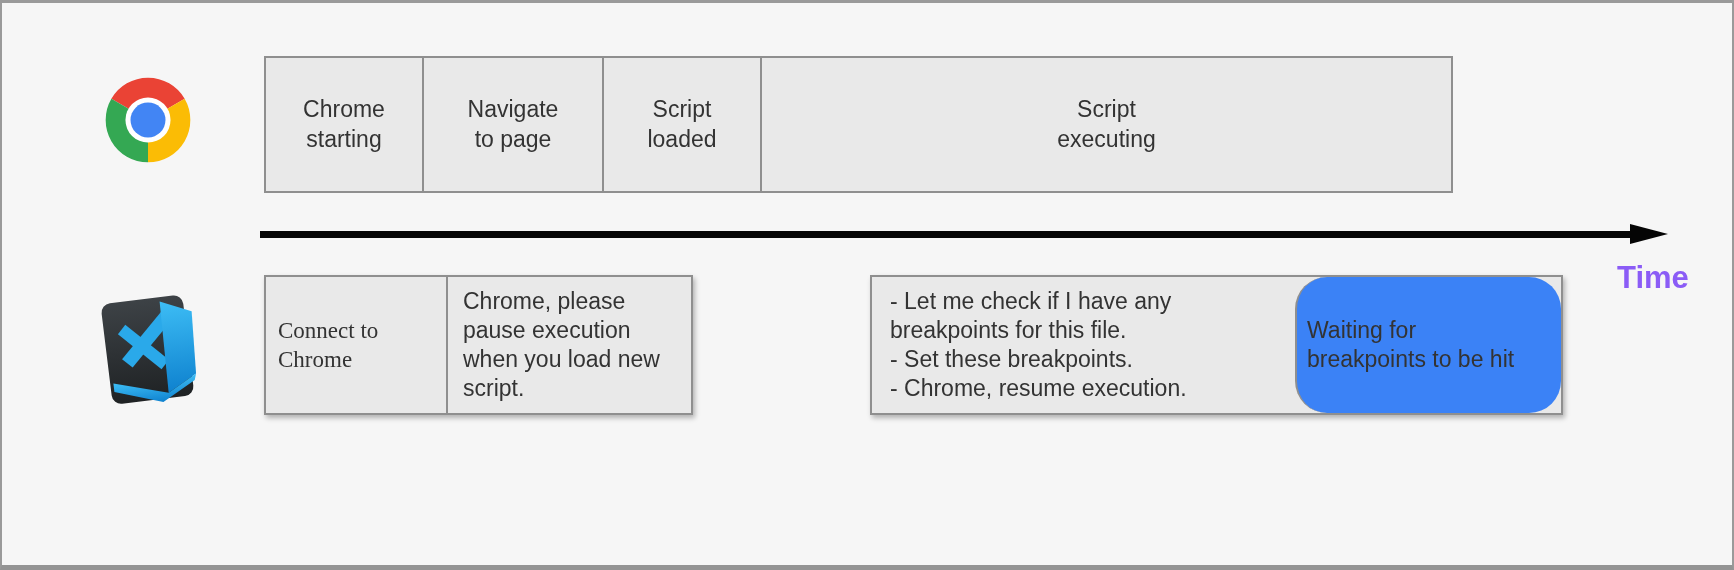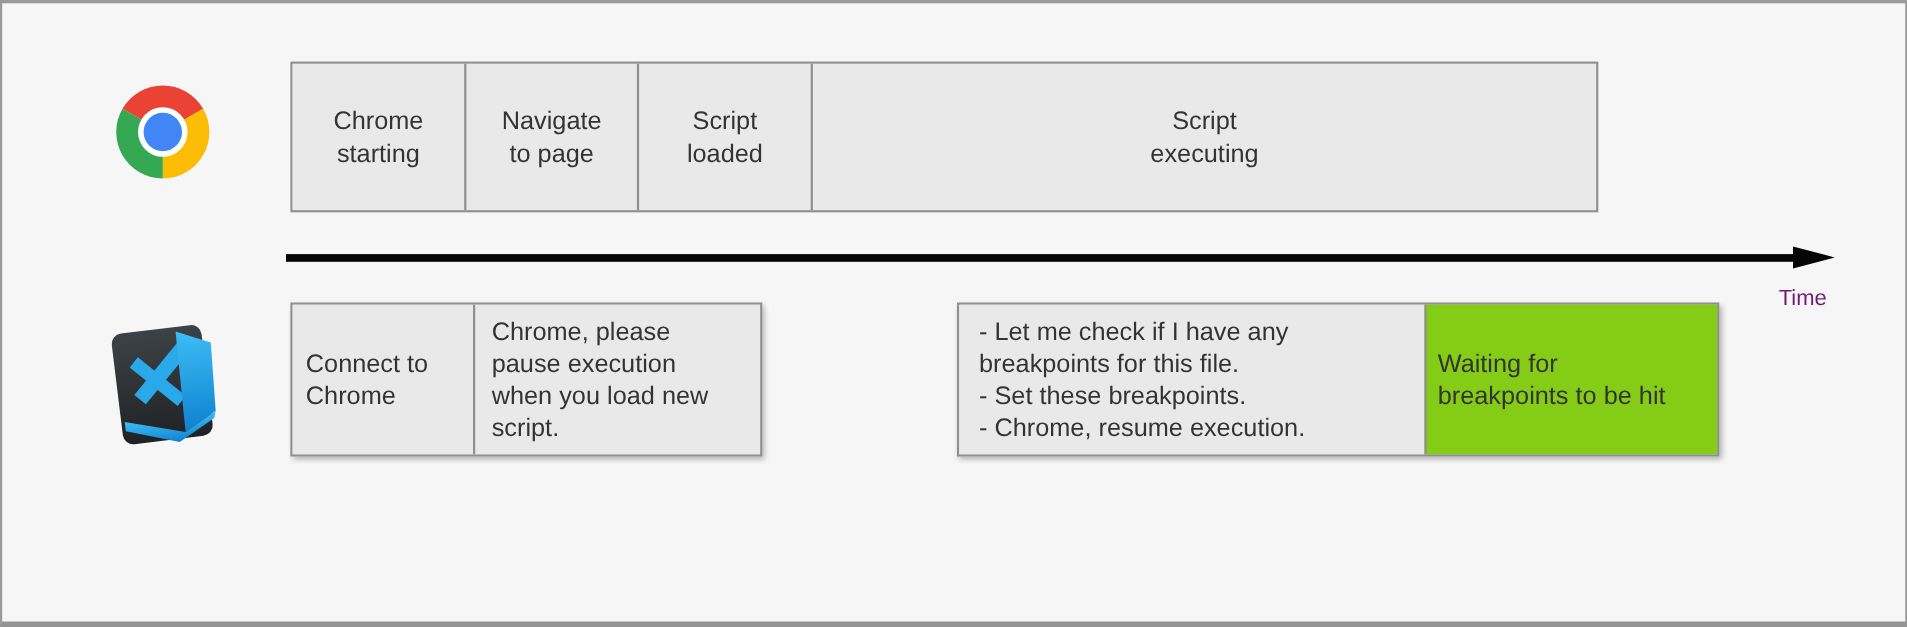--- a/index.html
+++ b/index.html
@@ -32,39 +32,39 @@
     line-height:1.27;
     background:#e9e9e9;
   }
   .boxrow .box + .box{border-left:2px solid #8f8f8f;}
   .top-row{left:262px;top:53px;width:1189px;height:137px;}
   .top-row .box{justify-content:center;text-align:center;padding:0 6px;}
   .bottom-group{top:272px;height:140px;box-shadow:2px 3px 5px rgba(0,0,0,0.28);}
   .bottom-group .box{justify-content:flex-start;text-align:left;}
   .group-connect{left:262px;width:429px;}
   .group-breakpoints{left:868px;width:693px;}
-  .box.highlight{background:#84cc16;}
+  .box.highlight{background:#3b82f6;border-radius:32px;}
   
-  .tb0{width:156px}.tb1{width:268px}.tb2{width:157px}
+  .tb0{width:156px}.tb1{width:268px}.tb2{width:180px}
   .tb3{width:158px}.tb4{width:267px}.tb5{flex:1}
-  .bb0{width:164px;padding:0 14px 0 12px;}
+  .bb0{width:180px;padding:0 14px 0 12px;font-family:Liberation Serif, serif;}
   .bb1{flex:1;padding:0 24px 0 15px;}
   .bb2{width:423px;padding:0 10px 0 18px;}
   .bb3{flex:1;padding:0 8px 0 10px;}
   
   .arrow-line{position:absolute;left:258px;top:228px;width:1370px;height:7px;background:#050505;}
   .arrow-head{
     position:absolute;left:1628px;top:221px;width:0;height:0;
     border-top:10px solid transparent;
     border-bottom:10px solid transparent;
     border-left:38px solid #050505;
   }
   .time-label{
     position:absolute;left:1615px;top:257px;
-    font-size:20px;font-weight:400;color:#701a75;
+    font-size:31px;font-weight:700;color:#8b5cf6;
   }
   
   .chrome-icon{position:absolute;left:100px;top:71px;width:92px;height:92px;}
   .vscode-icon{position:absolute;left:94px;top:286px;width:116px;height:124px;}
 </style>
 </head>
 <body>
 
 <div class="frame">
 

